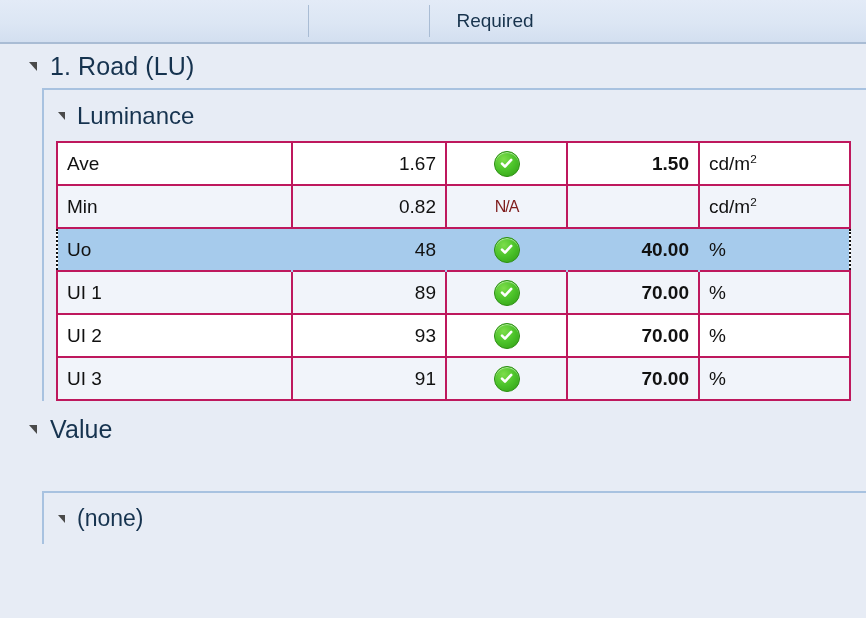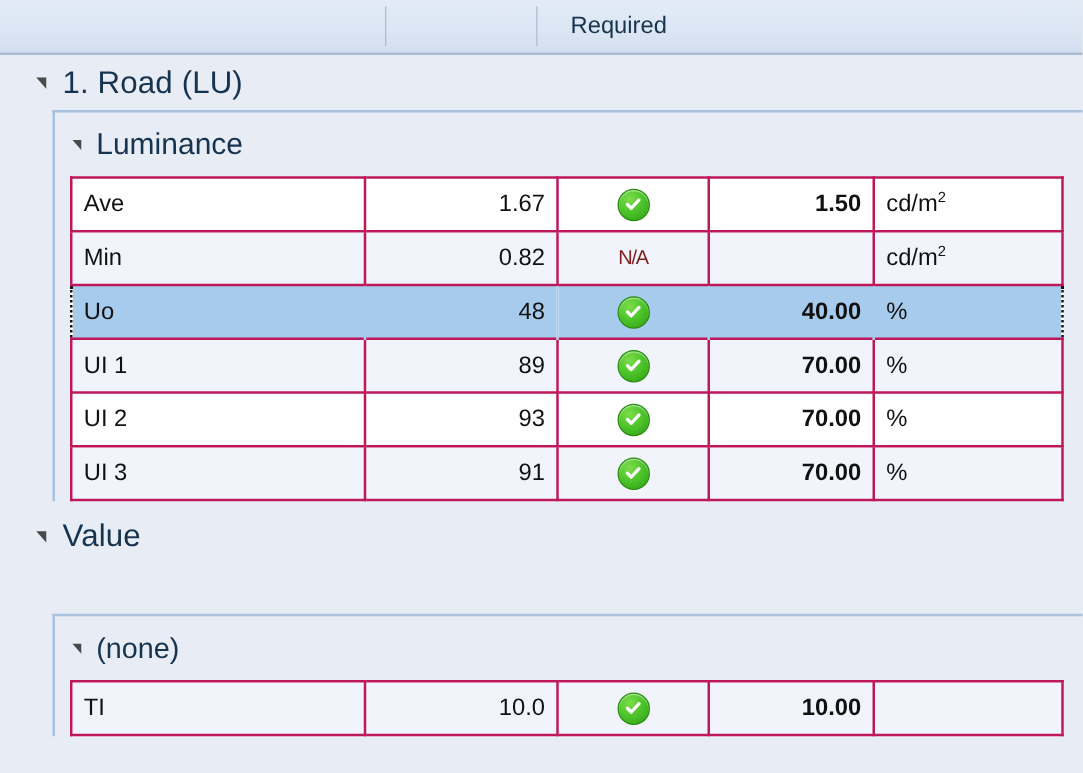--- a/index.html
+++ b/index.html
@@ -338,34 +338,19 @@
     <div class="group-l3">
       <div class="group-l2-head">
         <span class="expander small"></span>
         <span class="group-title-l3">(none)</span>
       </div>
 
       <table class="data-table">
         <tbody>
 
 
-          <tr class="row-even">
-            <td class="c-name">TI</td>
-            <td class="c-calc">10.0</td>
-            <td class="c-status">
-              <div class="icon-wrap">
-                <span class="ok-icon">
-                  <svg width="15" height="15" viewBox="0 0 15 15">
-                      <path d="M3 7.6 L6 10.6 L12.2 3.9" stroke="#ffffff" stroke-width="2.6" fill="none" stroke-linecap="round" stroke-linejoin="round"></path>
-                    </svg>
-                </span>
-              </div>
-            </td>
-            <td class="c-req">10.00</td>
-            <td class="c-unit"></td>
-          </tr>
 
         </tbody>
       </table>
     </div>
   </div>
 
 </div>
 
 </body></html>

